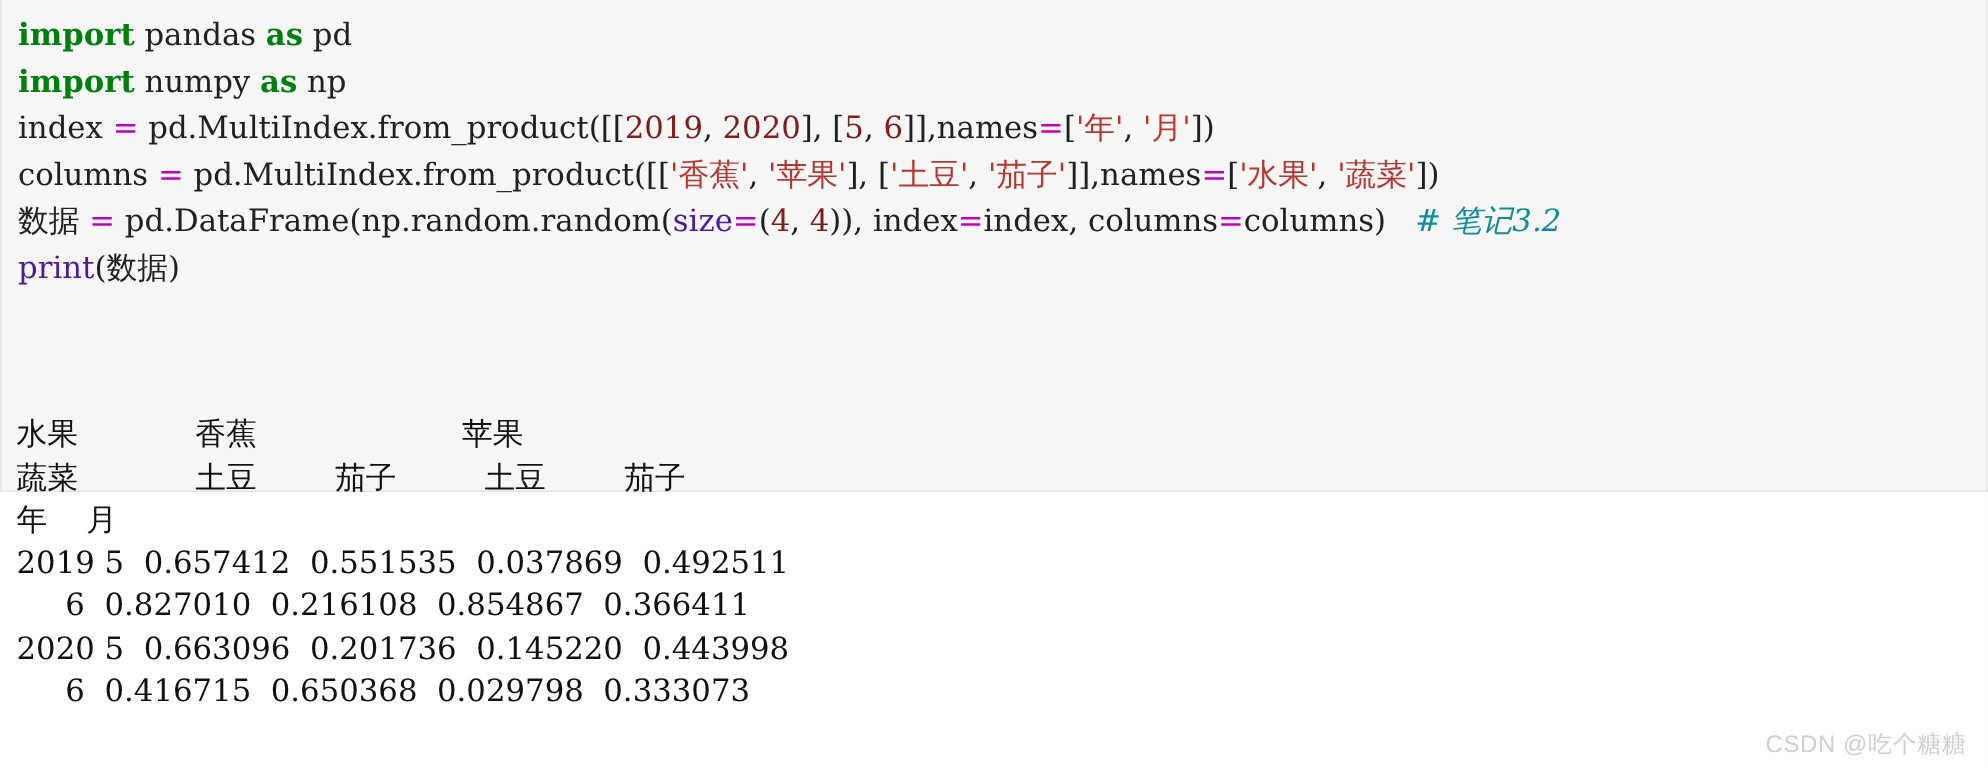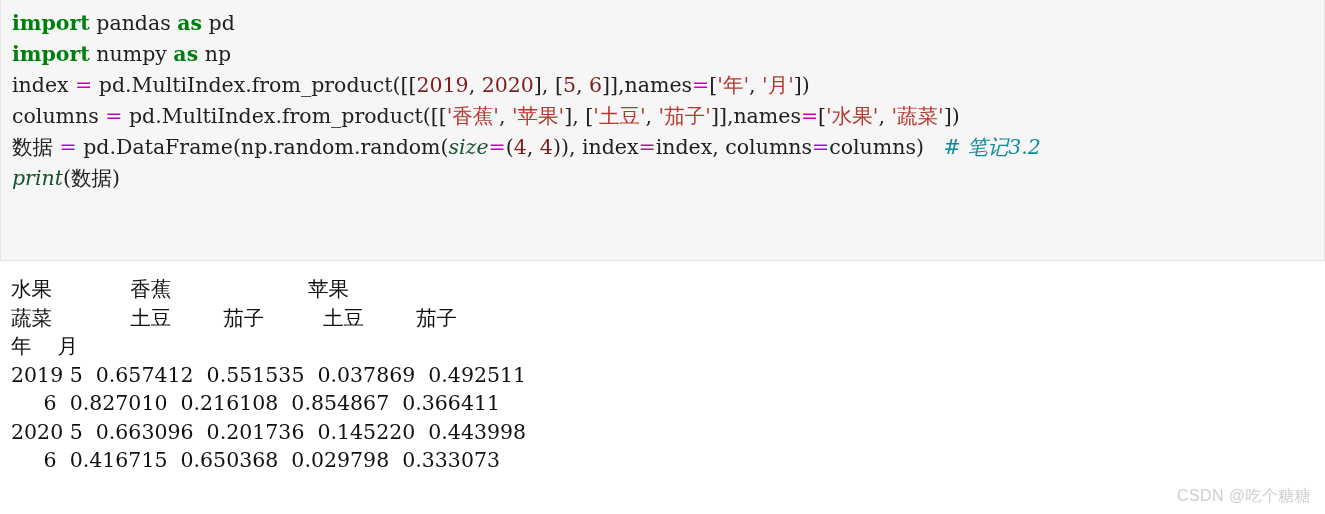--- a/index.html
+++ b/index.html
@@ -14,40 +14,40 @@
     overflow: hidden;
     font-family: "DejaVu Serif", serif;
   }
 
   
   #code-block {
     position: absolute;
     left: 0;
     top: 0;
     width: 1325px;
-    height: 261px;
+    height: 328px;
     background: #f6f6f6;
     border: 1px solid #e3e3e3;
     border-top: none;
     box-sizing: border-box;
   }
   #code-lines {
     position: absolute;
     left: 11px;
     top: 8px;
     font-family: "DejaVu Serif", serif;
     font-size: 20.5px;
     line-height: 31px;
     white-space: pre;
     color: #202020;
     letter-spacing: 0px;
   }
   .cl { white-space: pre; }
   .kw  { color: #007f0e; font-weight: bold; }
-  .bi  { color: #14532d; font-style: italic; }
+  .bi  { color: #4c1d95; }
   .num { color: #7f1d1d; }
   .str { color: #b5372f; }
   .op  { color: #c000c0; }
   .cmt { color: #0e8c9c; font-style: italic; }
   .pl  { color: #202020; }
 
   
   #output {
     position: absolute;
     left: 11px;

